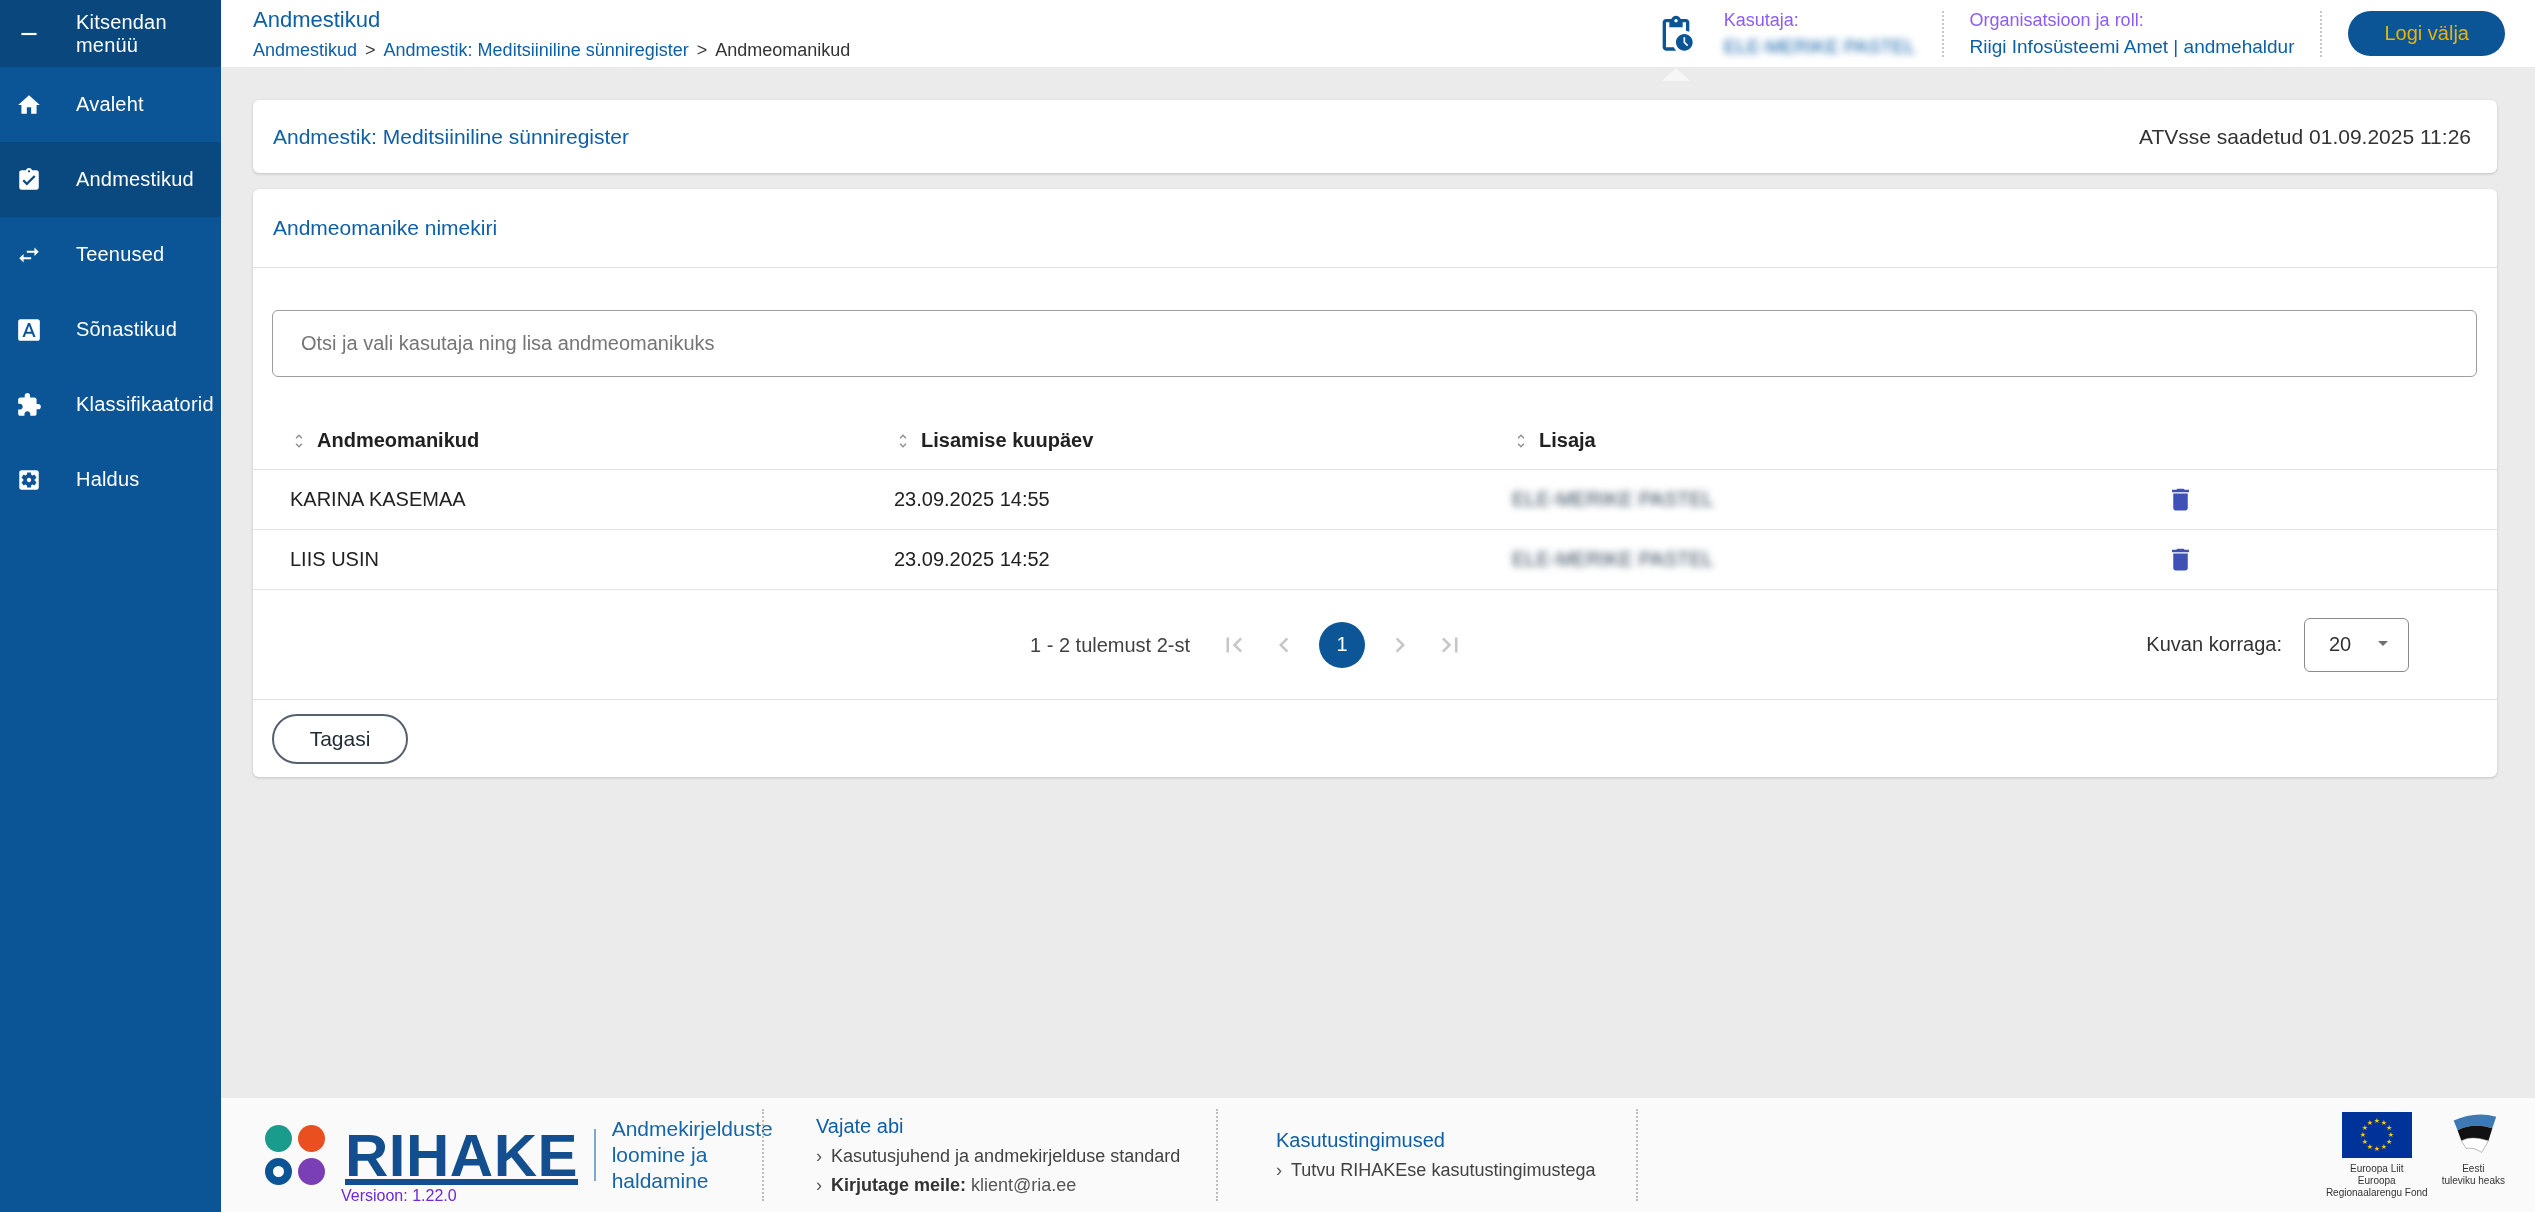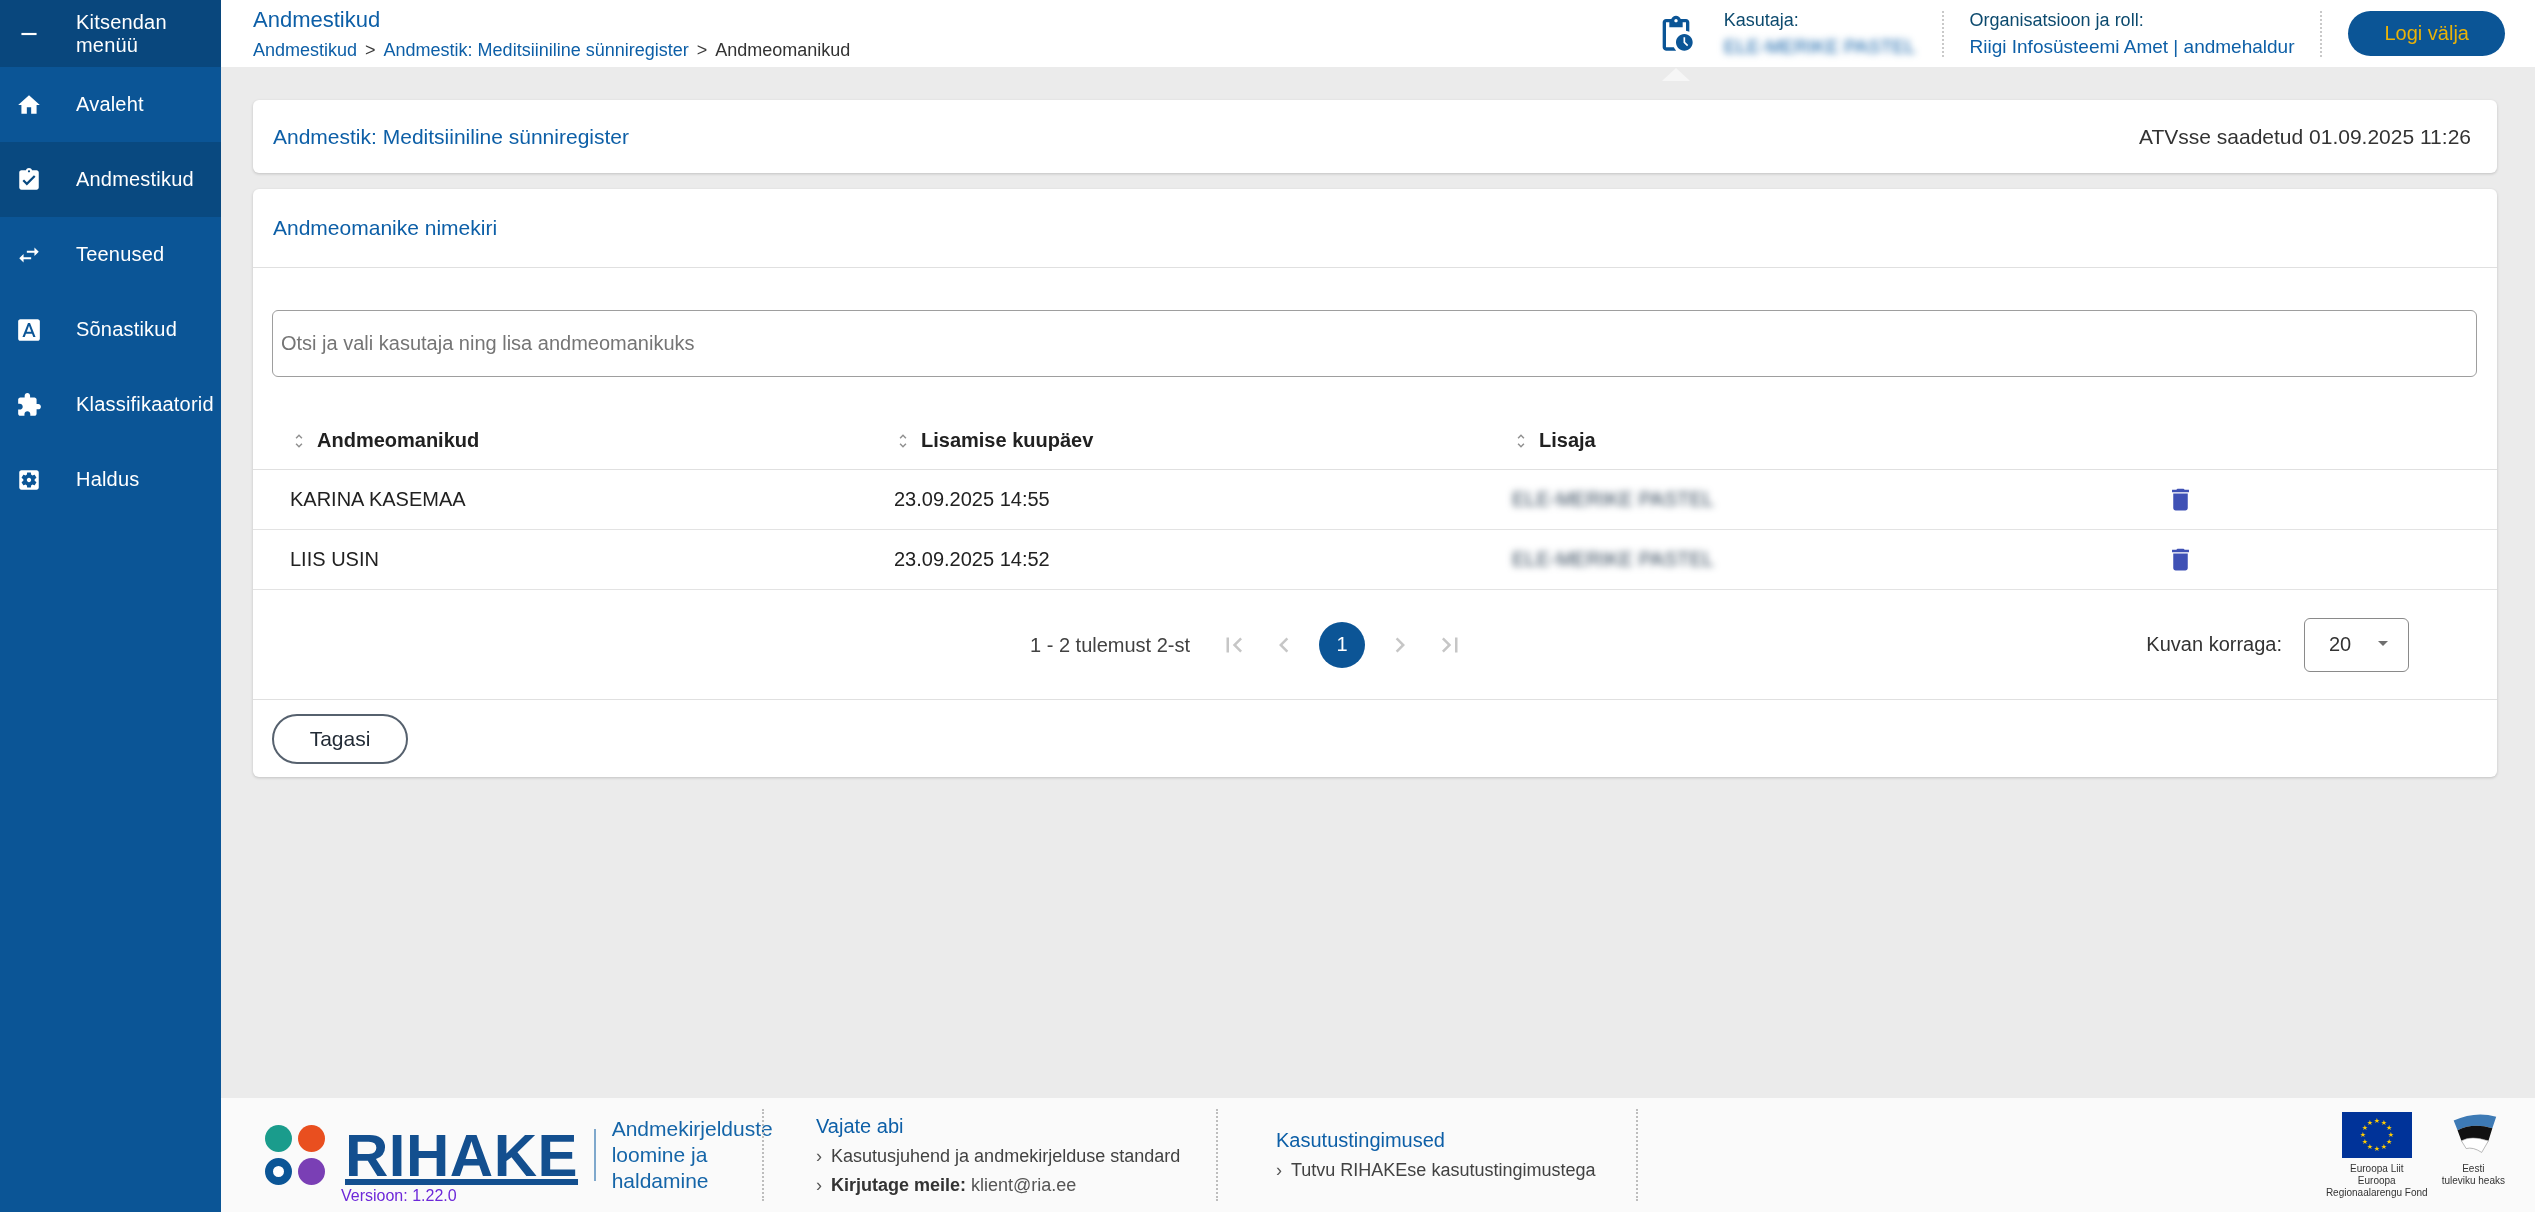--- a/index.html
+++ b/index.html
@@ -25,36 +25,36 @@
   .page-title { font-size:22px; font-weight:500; color:#0D5FA7; }
   .breadcrumb { font-size:18px; display:flex; gap:8px; align-items:center; }
   .bc-link { color:#0D5FA7; text-decoration:none; cursor:pointer; }
   .bc-sep { color:#3a3a3a; }
   .bc-current { color:#333; }
   .head-right { display:flex; align-items:center; gap:26px; }
   .clip-wrap { position:relative; width:44px; height:46px; display:flex; align-items:center; justify-content:center; }
   .clip-wrap svg { width:40px; height:40px; fill:#0B5596; }
   .tip-arrow { position:absolute; left:8px; top:57px; width:0; height:0; border-left:14px solid transparent; border-right:14px solid transparent; border-bottom:13px solid #F6F6F6; }
   .hr-block { display:flex; flex-direction:column; gap:5px; }
-  .hr-label { font-size:18px; color:#0c4a6e; }
+  .hr-label { font-size:18px; color:#8b5cf6; }
   .hr-value { font-size:19px; color:#0D5FA7; }
   .redacted { filter:blur(3.5px); user-select:none; }
   .vdots { width:0; height:46px; border-left:2px dotted #c9c9c9; }
   .logout-btn { background:#0B5596; color:#eab308; border:none; border-radius:23px; height:45px; padding:0 36px; font-size:20px; font-family:inherit; cursor:pointer; }
 
   
   .content { flex:1; background:#EBEBEB; overflow:hidden; }
   .card { background:#fff; border-radius:6px; box-shadow:0 1px 3px rgba(0,0,0,0.18); margin:0 38px 0 32px; }
   .card1 { margin-top:33px; height:73px; display:flex; align-items:center; justify-content:space-between; padding:0 26px 0 20px; }
   .card-title { font-size:21px; color:#0D5FA7; }
   .card-status { font-size:21px; color:#333; font-weight:500; }
   .card2 { margin-top:16px; }
   .card2-head { height:79px; display:flex; align-items:center; padding:12px 20px; border-bottom:1px solid #E0E0E0; }
   .search-wrap { padding:42px 20px 0 19px; }
-  .search-input { width:100%; height:67px; border:1px solid #9E9E9E; border-radius:6px; font-size:20px; font-family:inherit; padding:0 8px; color:#333; background:#fff; }
+  .search-input { width:100%; height:67px; border:1px solid #9E9E9E; border-radius:6px; font-size:20px; font-family:inherit; padding:0 28px; color:#333; background:#fff; }
   .search-input::placeholder { color:#757575; }
 
   .tgrid { display:grid; grid-template-columns:604px 618px 648px 60px 1fr; align-items:center; padding-left:37px; }
   .thead { height:58px; margin-top:35px; border-bottom:1px solid #E0E0E0; }
   .th { display:flex; align-items:center; font-size:20px; font-weight:700; color:#212121; cursor:pointer; }
   .sort-ic { width:18px; height:18px; margin-right:9px; }
   .sort-ic svg { width:18px; height:18px; fill:#8f8f8f; }
   .trow { height:60px; border-bottom:1px solid #E3E3E3; }
   .td { font-size:20px; color:#212121; }
   .td.blur { color:#33475a; }

